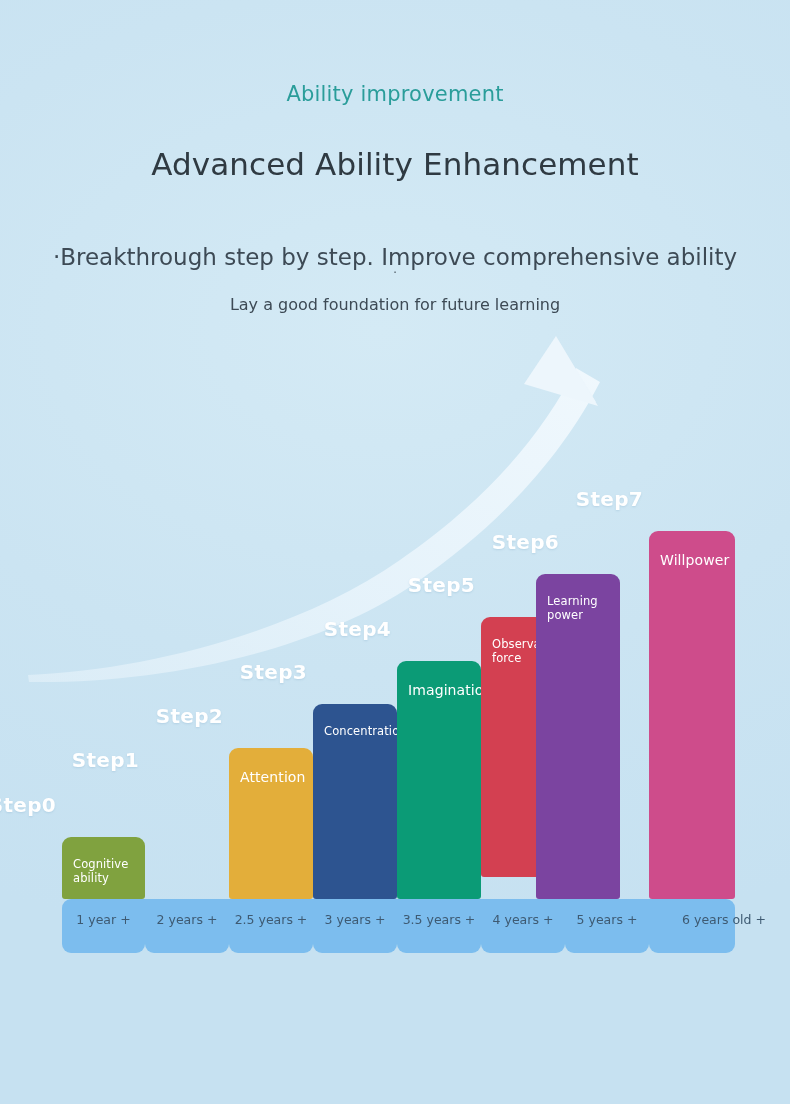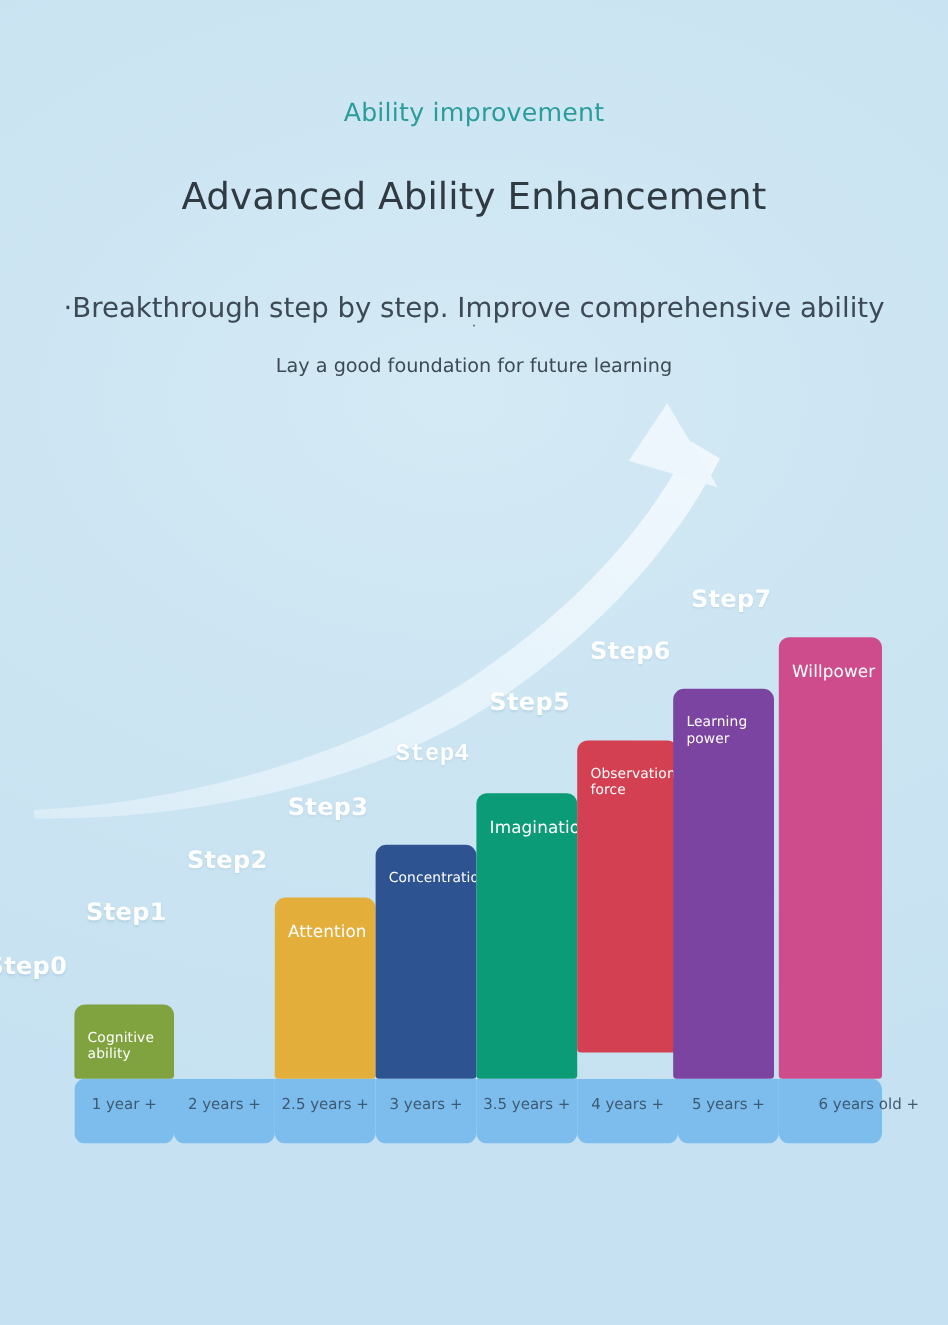--- a/index.html
+++ b/index.html
@@ -179,26 +179,26 @@
         <div class="bar-label big" style="top: 21px;">Attention</div>
       </div>
       <div class="step-label" style="left: 151px; top: 704px; width: 72px; text-align: right;">Step2</div>
       <div class="bar" style="left: 313px; top: 704px; width: 84px; height: 195px; background: rgb(45, 84, 144);">
         <div class="bar-label" style="top: 21px;">Concentration</div>
       </div>
       <div class="step-label" style="left: 235px; top: 660px; width: 72px; text-align: right;">Step3</div>
       <div class="bar" style="left: 397px; top: 661px; width: 84px; height: 238px; background: rgb(11, 155, 118);">
         <div class="bar-label big" style="top: 21px;">Imagination</div>
       </div>
-      <div class="step-label" style="left: 319px; top: 617px; width: 72px; text-align: right; font-family: Liberation Mono, monospace;">Step4</div>
+      <div class="step-label" style="left: 319px; top: 617px; width: 72px; text-align: right;">Step4</div>
       <div class="bar" style="left: 481px; top: 617px; width: 84px; height: 260px; background: rgb(211, 64, 81);">
         <div class="bar-label" style="top: 21px;">Observation force</div>
       </div>
       <div class="step-label" style="left: 403px; top: 573px; width: 72px; text-align: right;">Step5</div>
-      <div class="bar" style="left: 561px; top: 574px; width: 84px; height: 325px; background: rgb(123, 68, 160);">
+      <div class="bar" style="left: 536px; top: 574px; width: 84px; height: 325px; background: rgb(123, 68, 160);">
         <div class="bar-label" style="top: 21px;">Learning power</div>
       </div>
       <div class="step-label" style="left: 487px; top: 530px; width: 72px; text-align: right;">Step6</div>
       <div class="bar" style="left: 649px; top: 531px; width: 86px; height: 368px; background: rgb(206, 76, 139);">
         <div class="bar-label big" style="top: 21px;">Willpower</div>
       </div>
       <div class="step-label" style="left: 571px; top: 487px; width: 72px; text-align: right;">Step7</div>
     </div>
 
   <div id="baseline">

